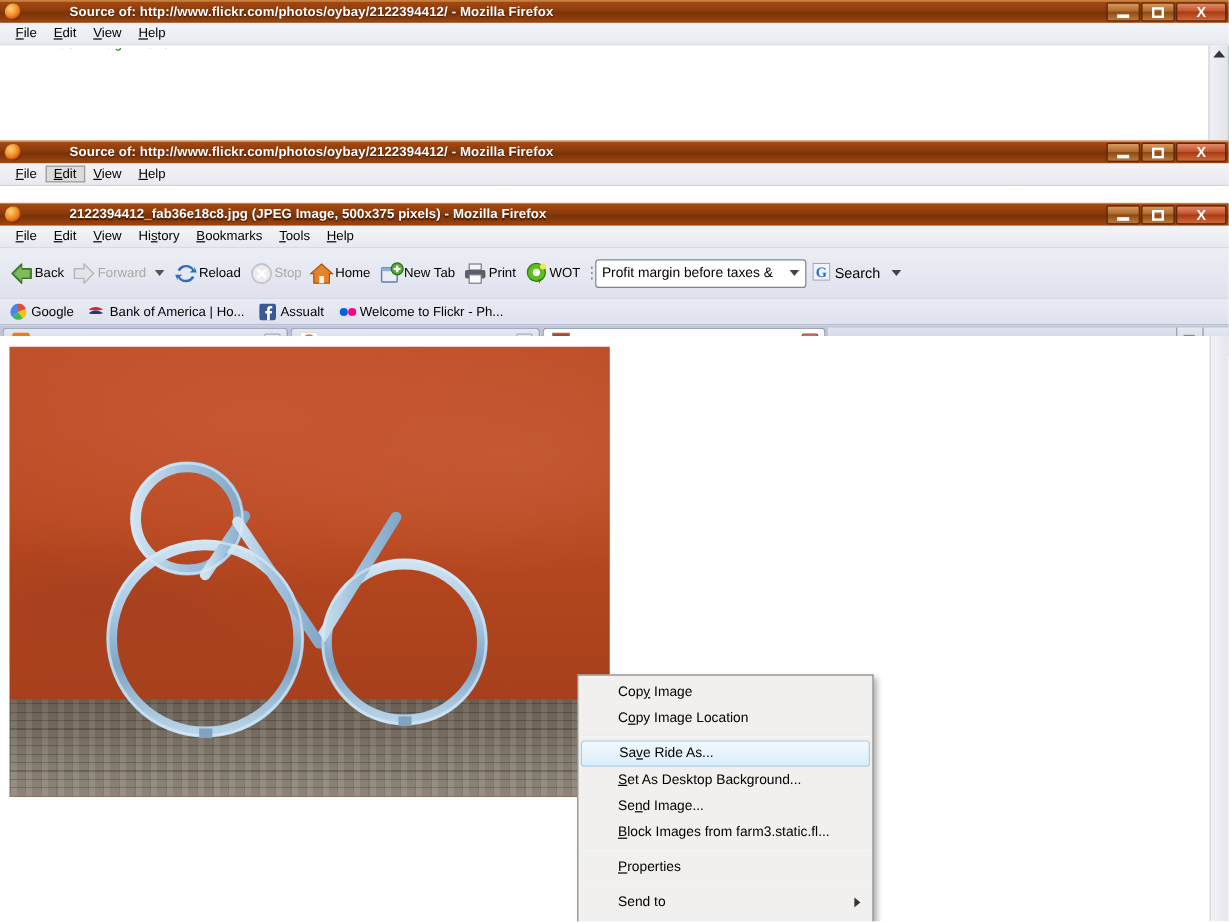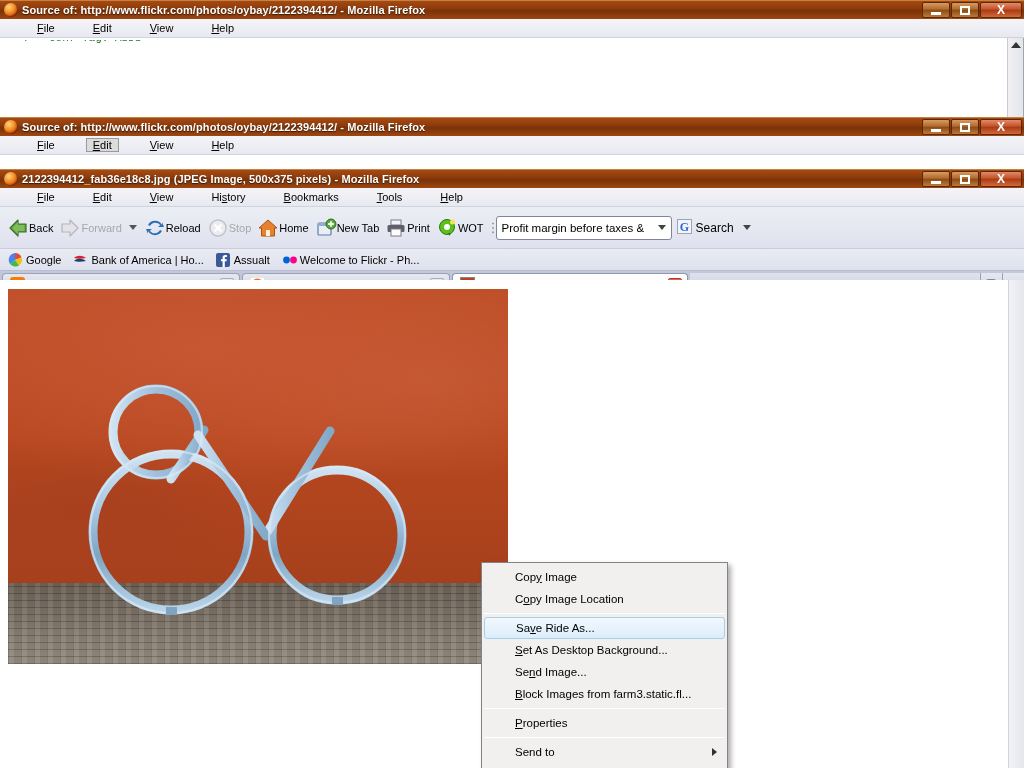--- a/index.html
+++ b/index.html
@@ -32,20 +32,21 @@
     box-shadow: inset -1px -1px 1px rgba(0,0,0,.4);
   }
   .titlebar .title {
     color: #ffffff;
     font-size: 11px;
     font-weight: bold;
     white-space: nowrap;
     overflow: hidden;
     text-shadow: 0 1px 1px rgba(0,0,0,.6);
     letter-spacing: .1px;
+    margin-left: 36px;
   }
   .wbtns { position: absolute; right: 2px; top: 1px; display: flex; gap: 1px; }
   .wbtn {
     width: 28px; height: 16px;
     border: 1px solid #5d2605;
     border-radius: 2px;
     display: flex; align-items: center; justify-content: center;
     font-size: 9px; color: #fff; font-weight: bold;
     background: linear-gradient(to bottom, #d89a62 0%, #b06a2c 45%, #8c4a14 50%, #bb7a3c 100%);
   }
@@ -63,21 +64,20 @@
     background: linear-gradient(to bottom, #f4f4f8 0%, #e8e9f0 100%);
     display: flex; align-items: center;
     padding-left: 6px;
     border-bottom: 1px solid #cfd3e0;
   }
   .menubar .mi {
     padding: 1px 7px;
     font-size: 11px;
     color: #000;
     white-space: nowrap;
-    margin-left: 24px;
   }
   .menubar .mi.open {
     background: #dcdcdc;
     border: 1px solid #9a9a9a;
     padding: 0px 6px;
   }
   .u { text-decoration: underline; }
 
   
   #win1 { left: 0; top: 0; width: 1024px; height: 120px; background: #fff; }

